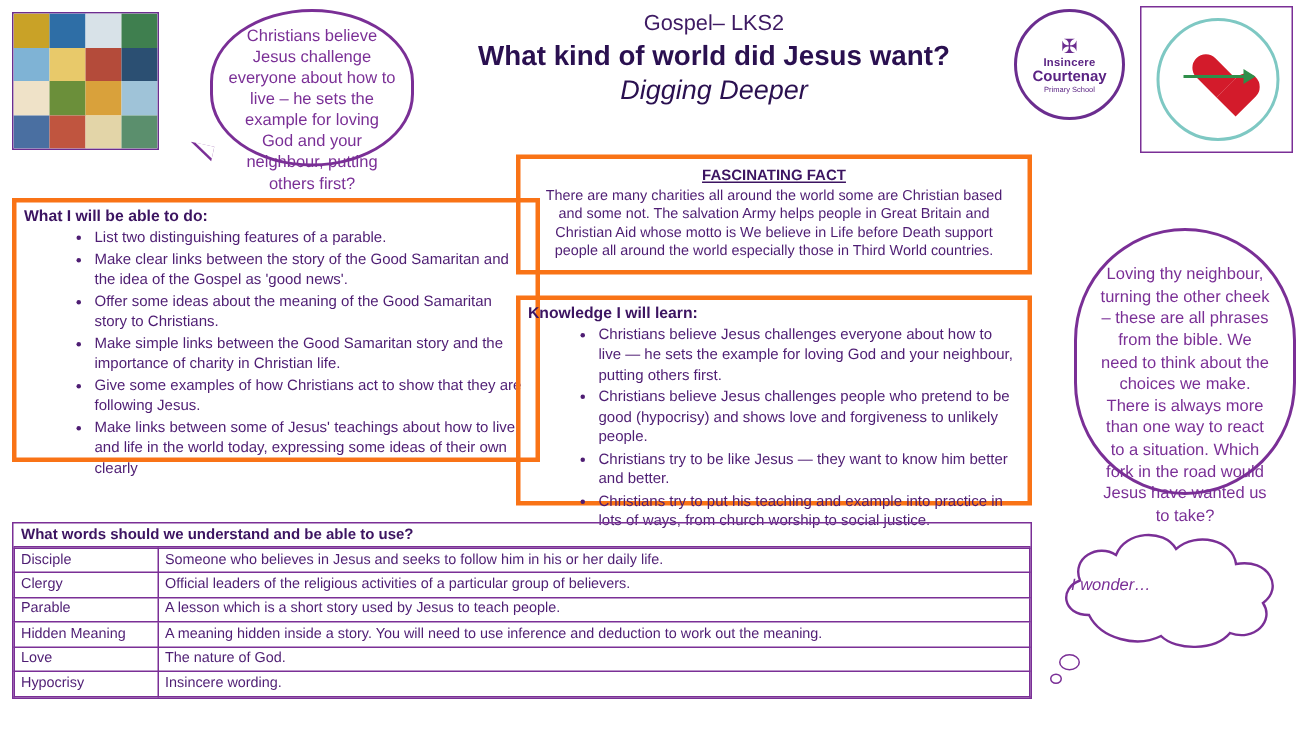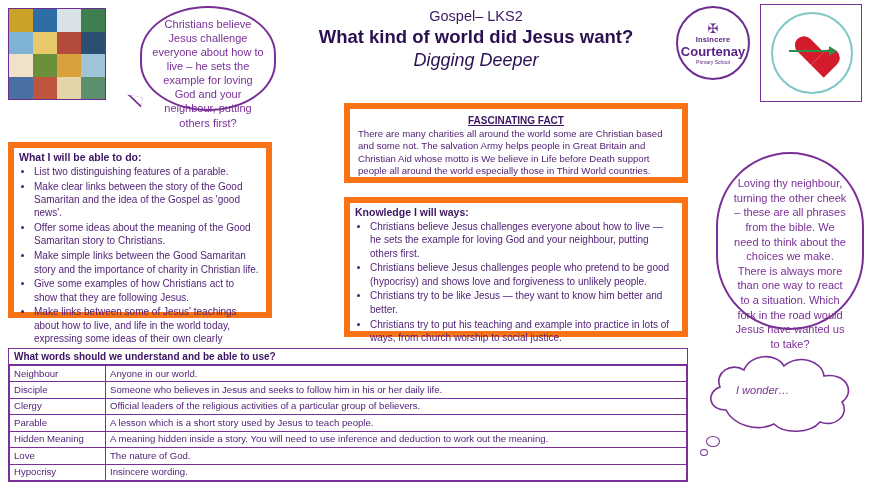--- a/index.html
+++ b/index.html
@@ -60,21 +60,21 @@
   
   .crest {
     position:absolute; left:676px; top:6px; width:74px; height:74px;
     border-radius:50%; border:2px solid #6b2d8f;
     background:#ffffff;
     display:flex; flex-direction:column; align-items:center; justify-content:center;
     color:#5a2383; text-align:center;
   }
   .crest .cross { font-size:13px; line-height:1; color:#6b2d8f; }
   .crest .c1 { font-size:7.5px; font-weight:bold; letter-spacing:.2px; }
-  .crest .c2 { font-size:13px; font-weight:bold;text-align:right; }
+  .crest .c2 { font-size:10px; font-weight:bold;text-align:right; }
   .crest .c3 { font-size:5px; }
 
   
   .logo-box {
     position:absolute; left:760px; top:4px; width:102px; height:98px;
     border:1.5px solid #7a2f96;
   }
   .logo-circle {
     position:absolute; left:10px; top:7px; width:82px; height:82px;
     border-radius:50%; border:2px solid #7ec8c3;
@@ -90,37 +90,37 @@
   .arrow { position:absolute; left:-6px; top:13px; width:46px; height:2px; background:#2f8f4a; }
   .arrow:after {
     content:""; position:absolute; right:-2px; top:-4px;
     border-left:8px solid #2f8f4a;
     border-top:5px solid transparent; border-bottom:5px solid transparent;
   }
 
   
   .pbox {
     position:absolute;
-    border:6px solid #f97316;
+    border:3px solid #f97316;
     color:#4e1d73;
   }
   .pbox h4 {
     margin:0; padding:3px 5px 2px 5px;
     font-size:10.5px; font-weight:bold; color:#3c1461;
   }
   .pbox ul { margin:0; padding:0 6px 4px 20px; }
-  .pbox li { font-size:10px; line-height:1.33; margin-bottom:1.5px; }
-
-  #wialbt { left:8px; top:142px; width:264px; height:176px; }
+  .pbox li { font-size:10px; line-height:1.33; margin-bottom:1.5px;margin-left:32px; }
+
+  #wialbt { left:8px; top:132px; width:352px; height:176px; }
   #kiwl { left:344px; top:197px; width:344px; height:140px; }
 
   
   #fact { left:344px; top:103px; width:344px; height:80px; text-align:center; }
   #fact .ft { font-size:10px; font-weight:bold; text-decoration:underline; color:#3c1461; margin:6px 0 2px; }
-  #fact p { margin:0 8px; font-size:9.6px; line-height:1.3; color:#4e1d73; text-align:left; }
+  #fact p { margin:0 8px; font-size:9.6px; line-height:1.3; color:#4e1d73; text-align:center; }
 
   
   .bubble-right {
     position:absolute; left:716px; top:152px; width:148px; height:178px;
     border:2px solid #7a2f96;
     border-radius:50%/42%;
     color:#7a2f96; font-size:11px; line-height:1.33;
     text-align:center; padding:22px 14px 0 14px;
   }
 
@@ -133,21 +133,21 @@
   table { width:100%; border-collapse:collapse; }
   td { border:1px solid #7a2f96; font-size:9.6px; color:#4e1d73; padding:1.5px 4px; vertical-align:top; line-height:1.3; }
   td.term { width:96px; }
 
   
   .cloud {
     position:absolute; left:700px; top:348px; width:168px; height:120px;
   }
   .cloud svg { position:absolute; left:0; top:0; }
   .cloud span {
-    position:absolute; left:36px; top:36px;
+    position:absolute; left:14px; top:36px;
     font-size:11px; font-style:italic; color:#7a2f96;
   }
   .cloud .d1, .cloud .d2 {
     position:absolute; border:1.5px solid #7a2f96; border-radius:50%; background:#fff;
   }
   .cloud .d1 { width:14px; height:11px; left:6px; top:88px; }
   .cloud .d2 { width:8px; height:7px; left:0px; top:101px; }
 </style>
 </head>
 <body>
@@ -212,41 +212,37 @@
       <li>Make links between some of Jesus' teachings about how to live, and life in the world today, expressing some ideas of their own clearly</li>
     </ul>
   </div>
 
   <div class="pbox" id="fact">
     <div class="ft">FASCINATING FACT</div>
     <p>There are many charities all around the world some are Christian based and some not. The salvation Army helps people in Great Britain and Christian Aid whose motto is We believe in Life before Death support people all around the world especially those in Third World countries.</p>
   </div>
 
   <div class="pbox" id="kiwl">
-    <h4>Knowledge I will ways:</h4>
+    <h4>Knowledge I will learn:</h4>
     <ul>
       <li>Christians believe Jesus challenges everyone about how to live — he sets the example for loving God and your neighbour, putting others first.</li>
       <li>Christians believe Jesus challenges people who pretend to be good (hypocrisy) and shows love and forgiveness to unlikely people.</li>
       <li>Christians try to be like Jesus — they want to know him better and better.</li>
       <li>Christians try to put his teaching and example into practice in lots of ways, from church worship to social justice.</li>
     </ul>
   </div>
 
   <div class="bubble-right">
     <span>Loving thy neighbour, turning the other cheek – these are all phrases from the bible. We need to think about the choices we make. There is always more than one way to react to a situation. Which fork in the road would Jesus have wanted us to take?</span>
   </div>
 
   <div class="vocab">
     <div class="vhead">What words should we understand and be able to use?</div>
     <table>
       <tbody>
-          <tr>
-        <td class="term">Neighbour</td>
-        <td>Anyone in our world.</td>
-      </tr>
       <tr>
         <td class="term">Disciple</td>
         <td>Someone who believes in Jesus and seeks to follow him in his or her daily life.</td>
       </tr>
       <tr>
         <td class="term">Clergy</td>
         <td>Official leaders of the religious activities of a particular group of believers.</td>
       </tr>
       <tr>
         <td class="term">Parable</td>

